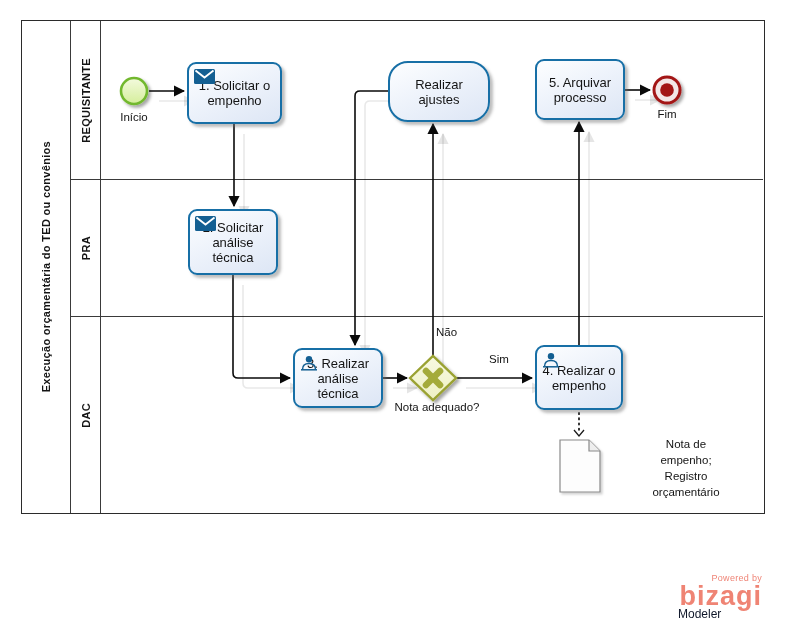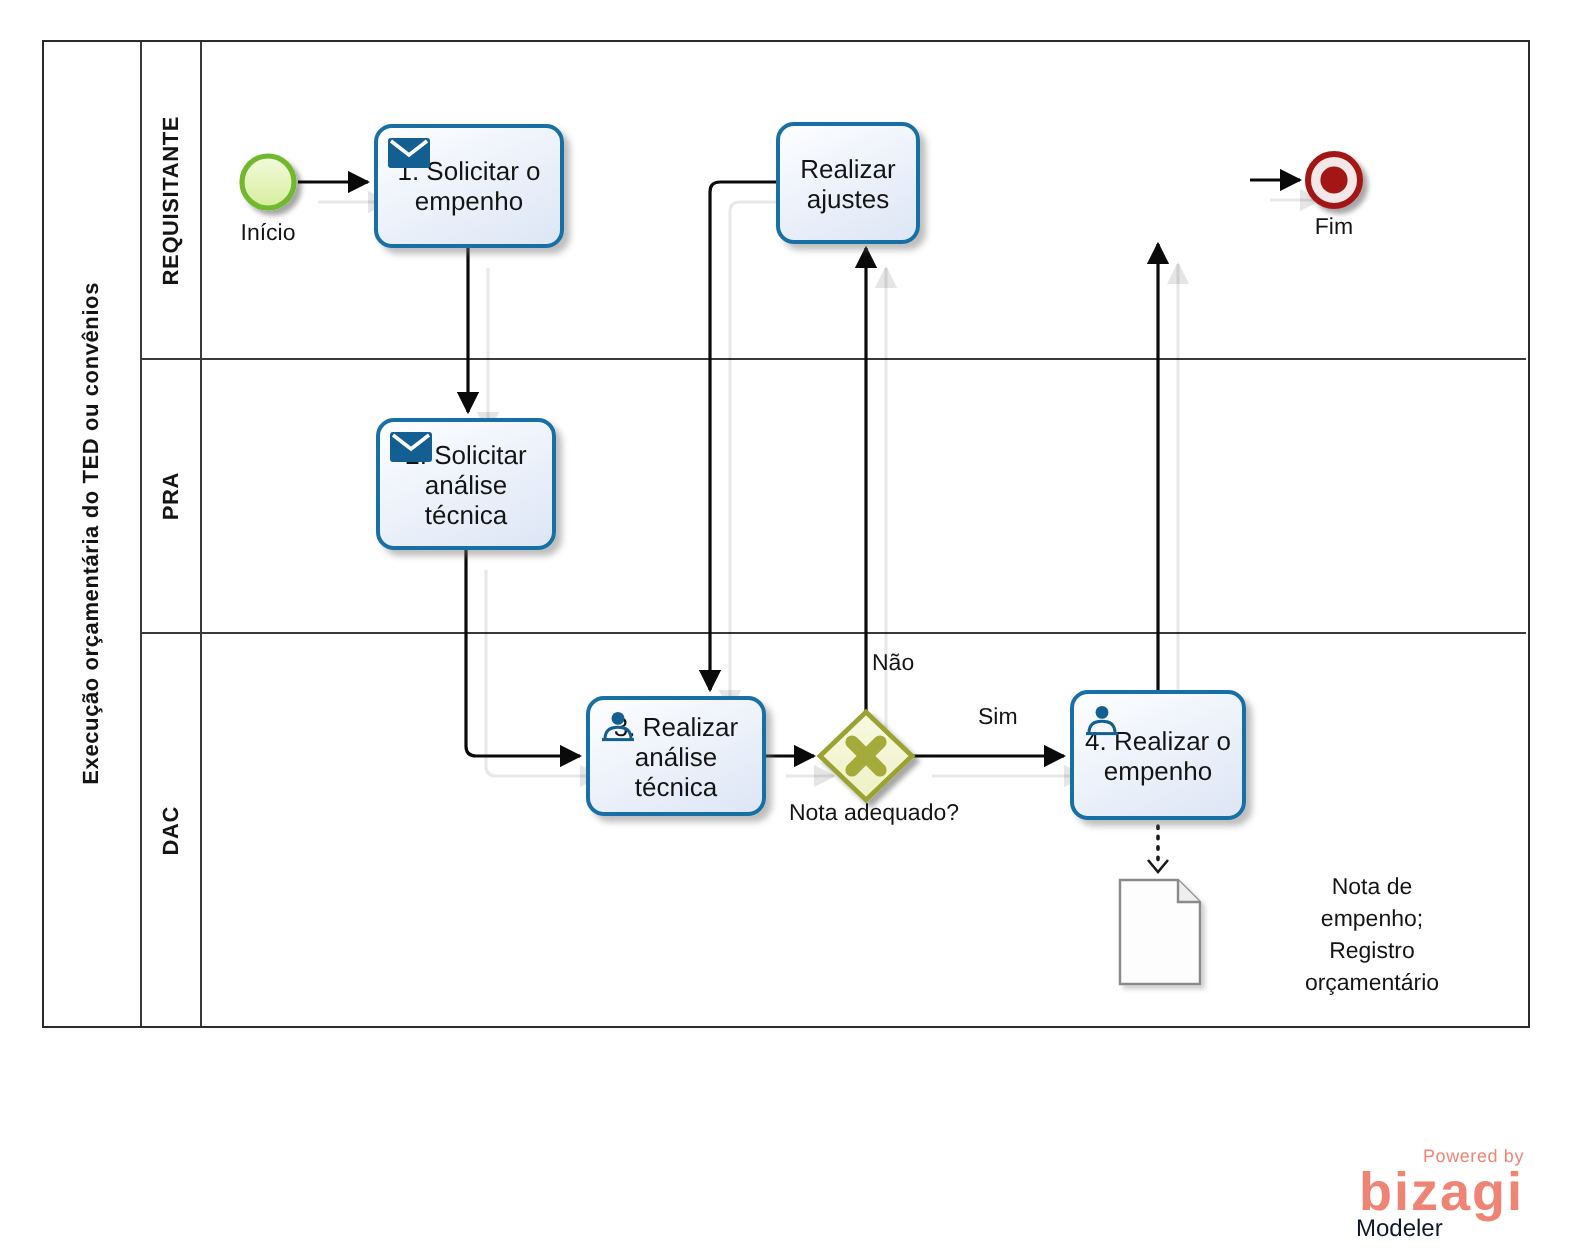--- a/index.html
+++ b/index.html
@@ -137,24 +137,27 @@
   </svg>
 
   <div class="task" style="left:187px;top:62px;width:95px;height:62px;">
     <svg class="ticon" width="21" height="15" viewBox="0 0 21 15">
       <rect x="0" y="0" width="21" height="15" rx="1.5" fill="#135f92"></rect>
       <polyline points="1.5,1.5 10.5,8.5 19.5,1.5" fill="none" stroke="#ffffff" stroke-width="1.8"></polyline>
     </svg>
     <div>1. Solicitar o empenho</div>
   </div>
 
-  <div class="task" style="left:388px;top:61px;width:72px;height:61px;">
+  <div class="task" style="left:388px;top:61px;width:102px;height:61px;border-radius:20px;">
     <div>Realizar ajustes</div>
   </div>
 
+  <div class="task" style="left:535px;top:59px;width:90px;height:61px;">
+    <div>5. Arquivar processo</div>
+  </div>
 
   <div class="task" style="left:188px;top:209px;width:90px;height:66px;">
     <svg class="ticon" width="21" height="15" viewBox="0 0 21 15">
       <rect x="0" y="0" width="21" height="15" rx="1.5" fill="#135f92"></rect>
       <polyline points="1.5,1.5 10.5,8.5 19.5,1.5" fill="none" stroke="#ffffff" stroke-width="1.8"></polyline>
     </svg>
     <div>2. Solicitar análise técnica</div>
   </div>
 
   <div class="task" style="left:293px;top:348px;width:90px;height:60px;">

